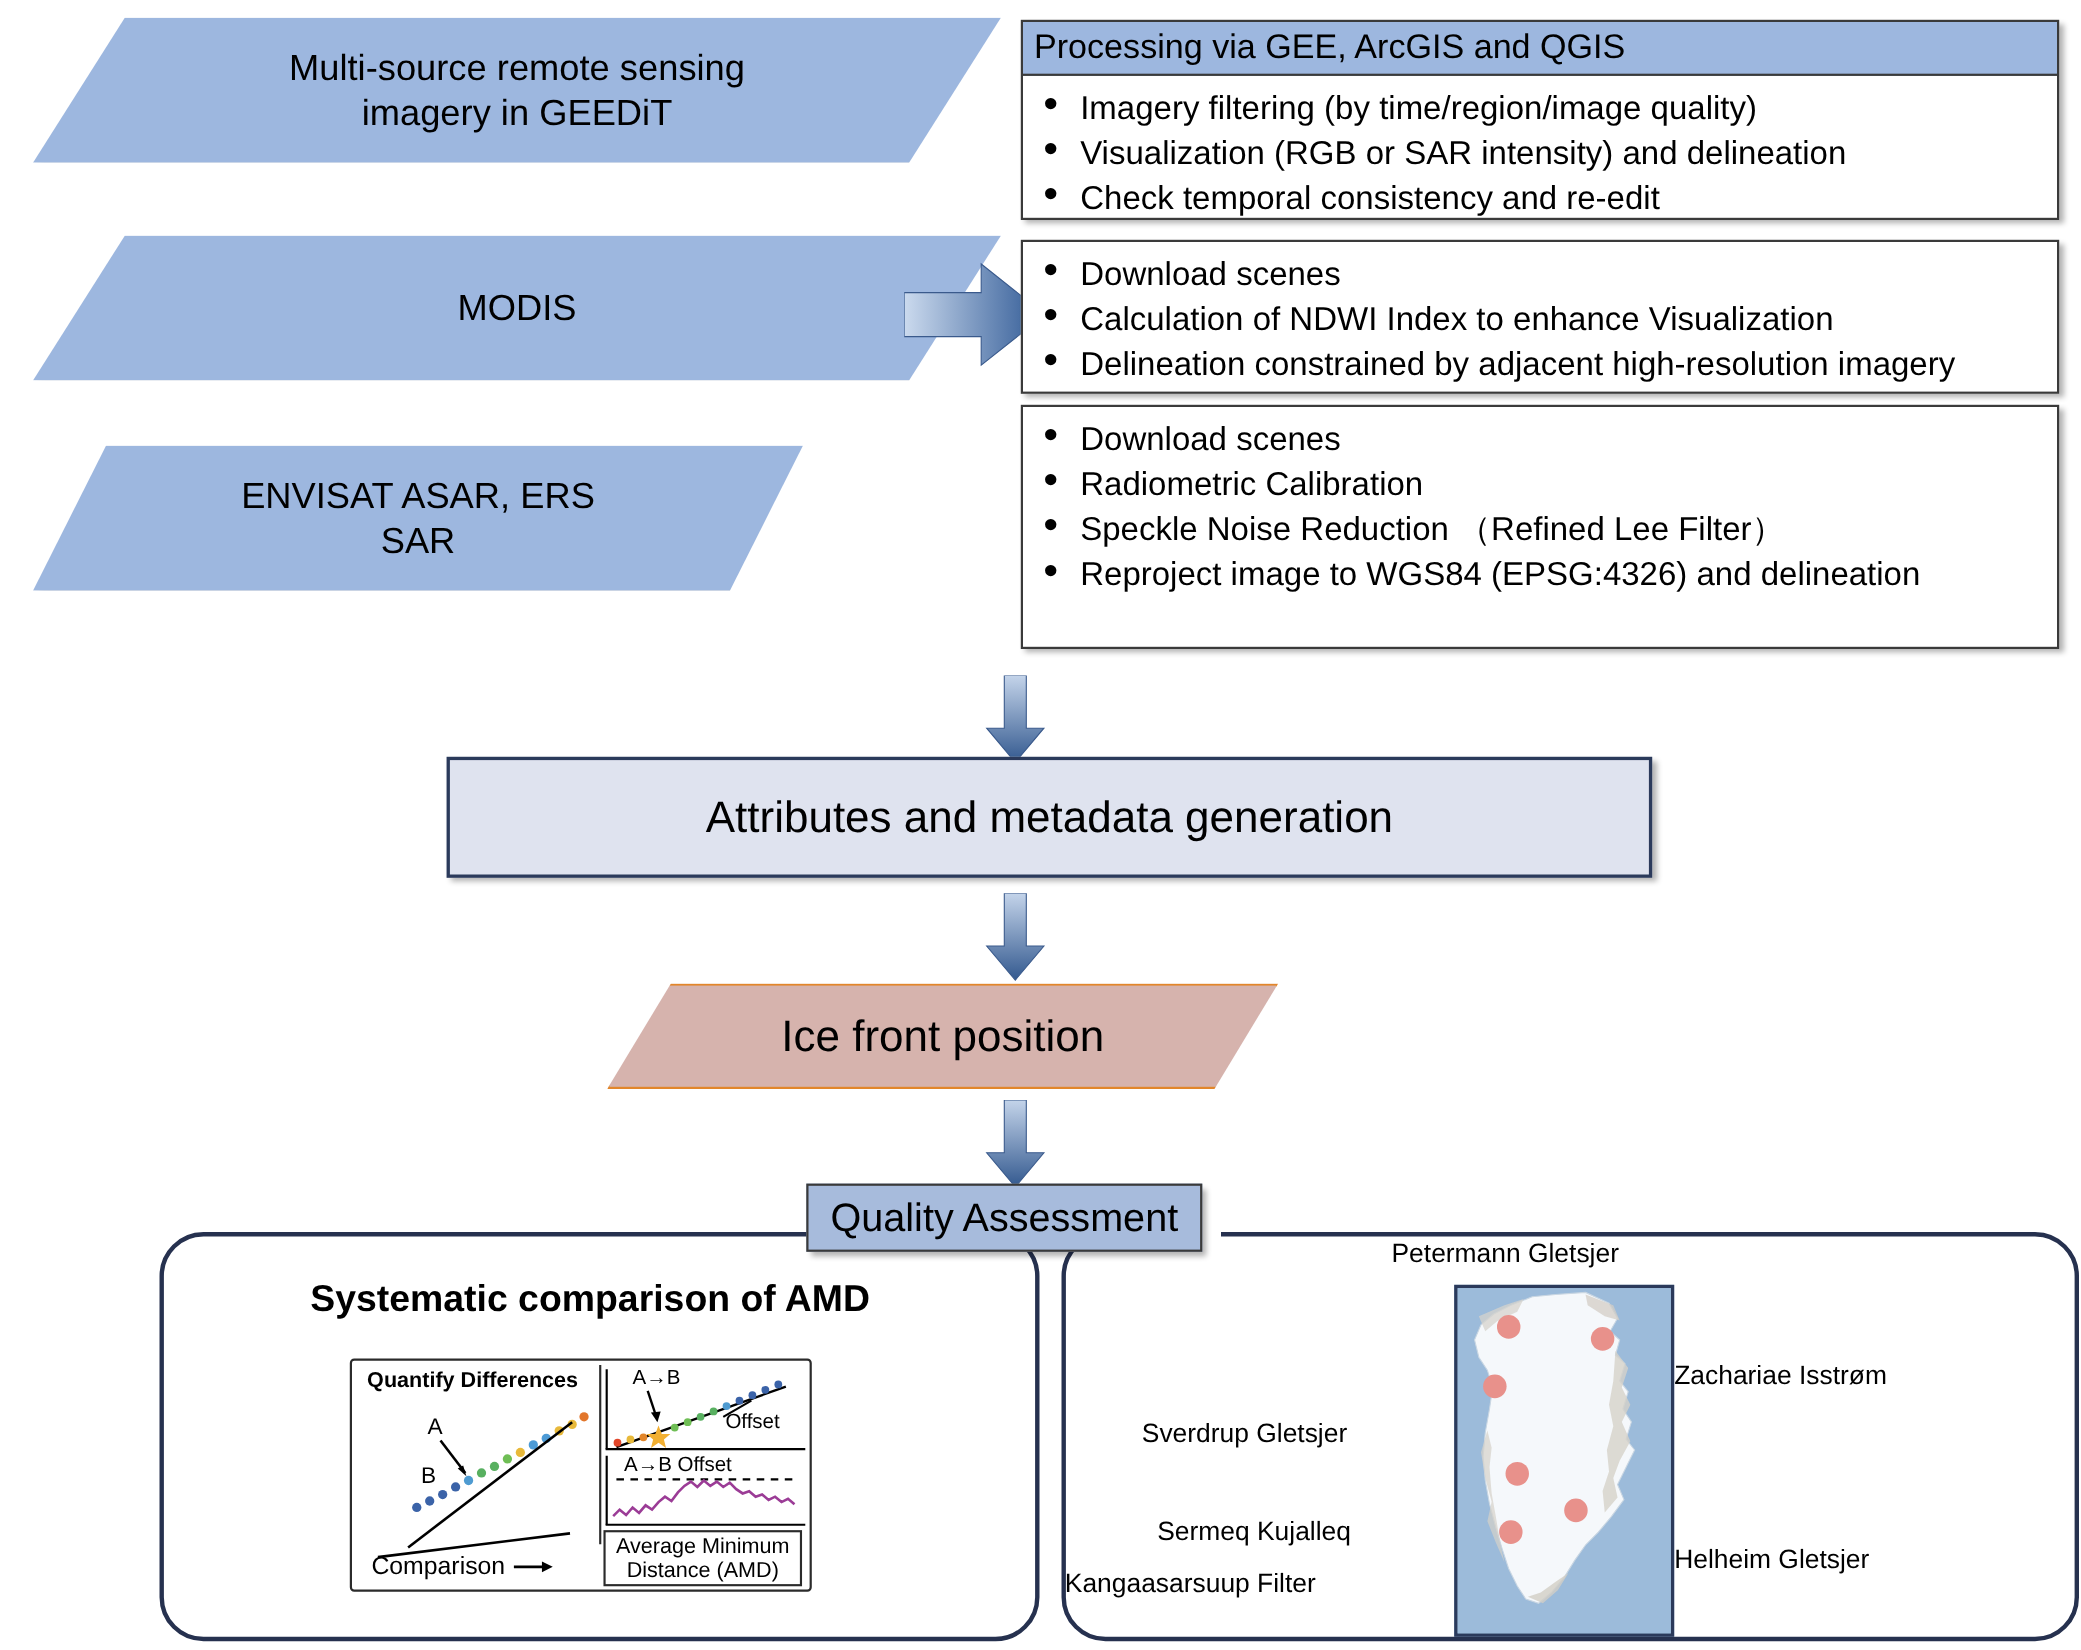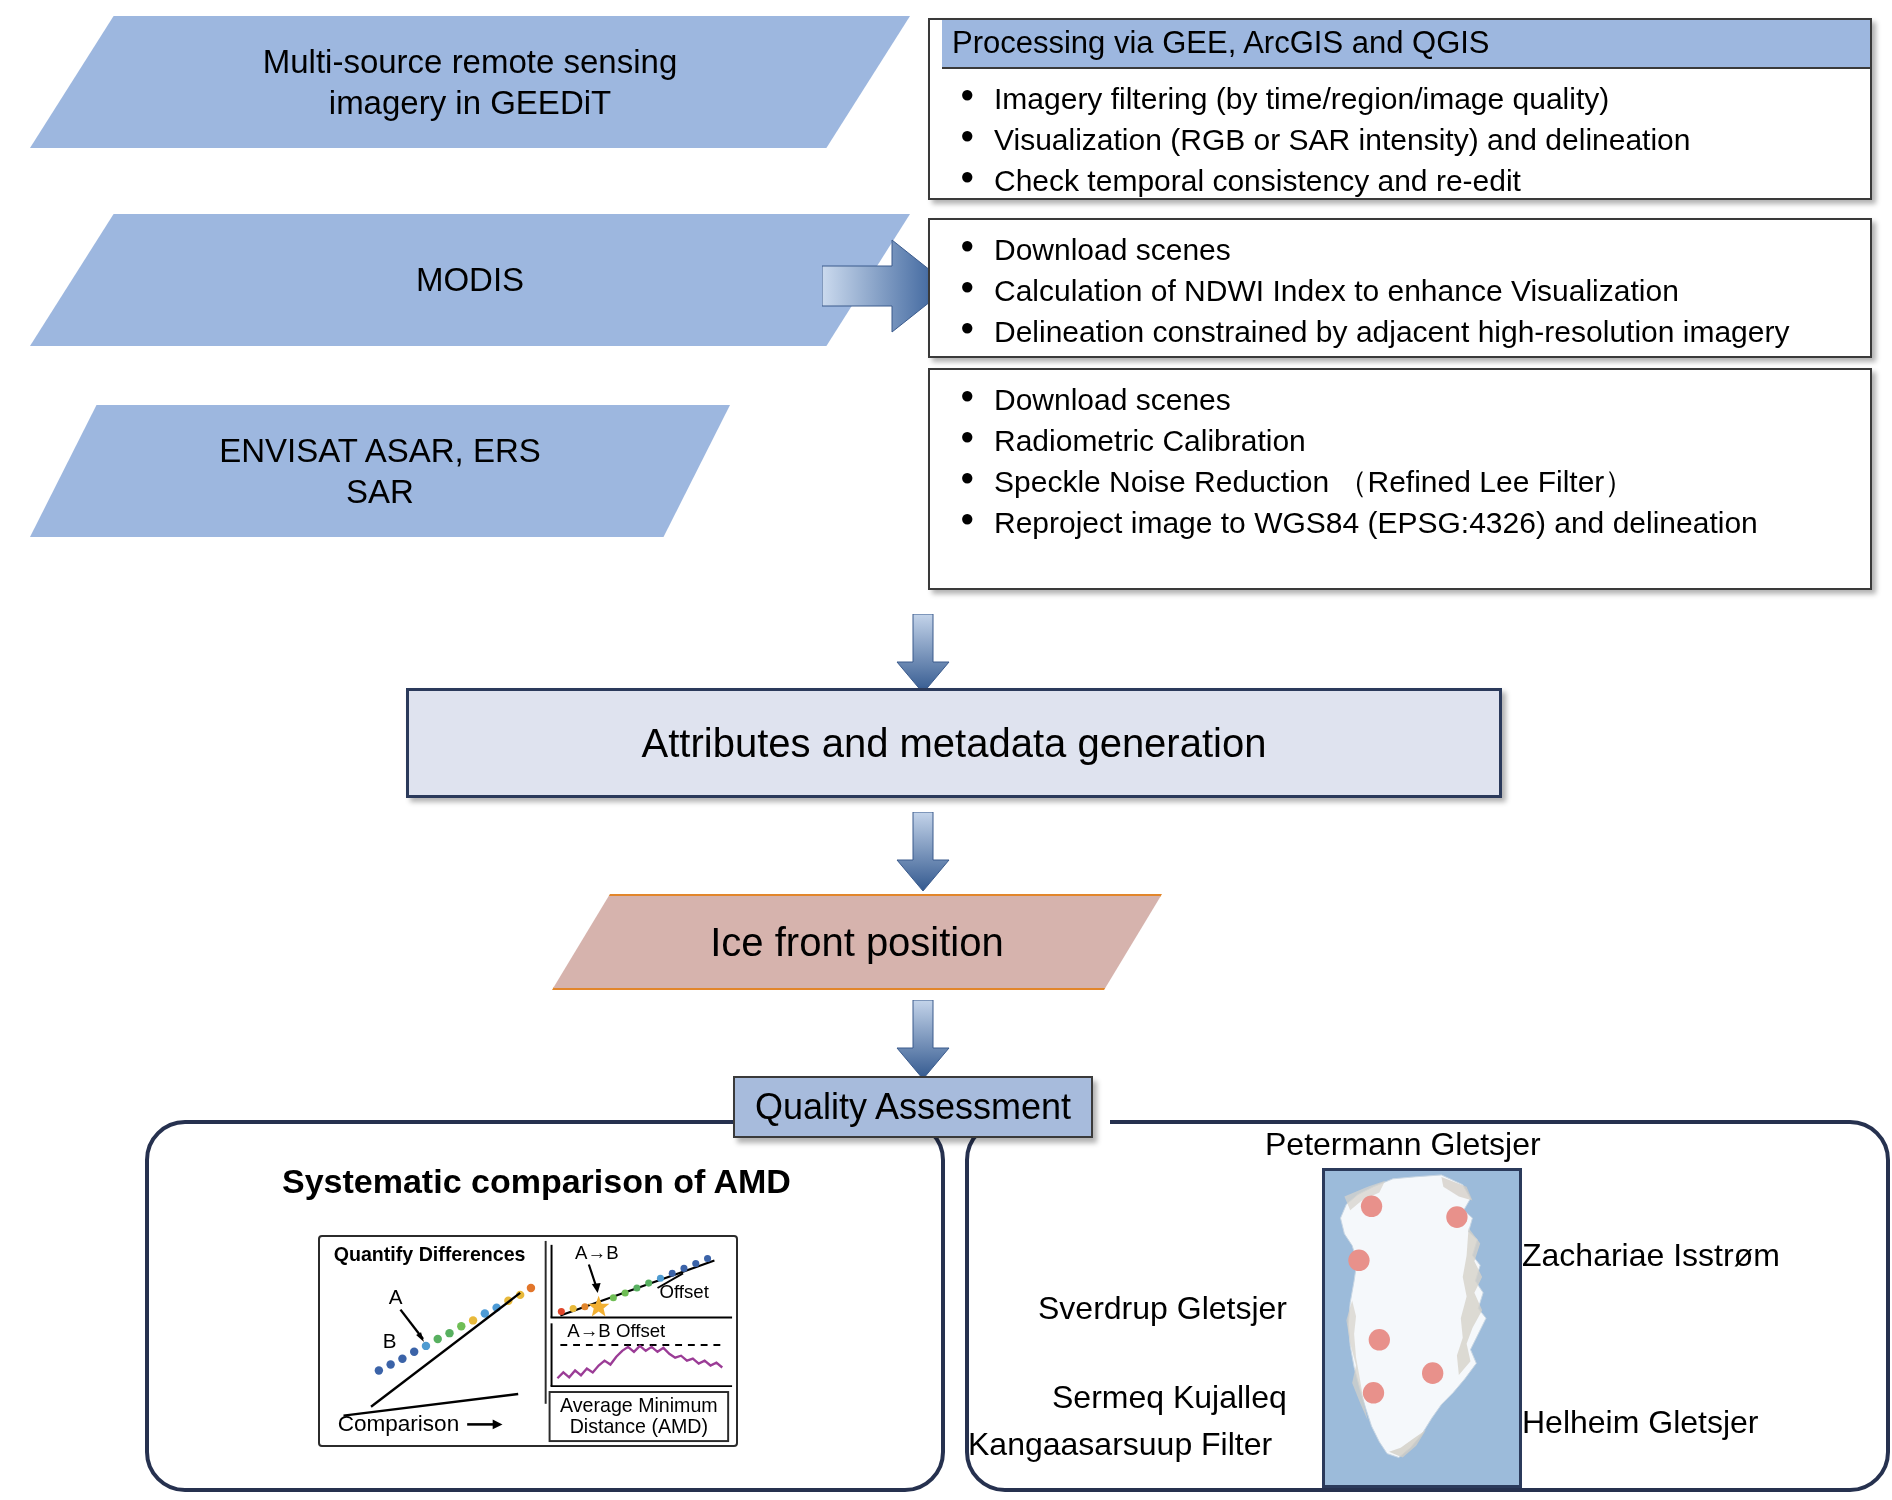--- a/index.html
+++ b/index.html
@@ -27,21 +27,20 @@
   .para.pink{background:#D6B3AD;border:2px solid #E2862B;box-sizing:border-box;}
   .skewL{clip-path:polygon(9.5% 0%,100% 0%,90.5% 100%,0% 100%);}
 
   
   .pbox{
     position:absolute;
     background:#ffffff;
     border:2px solid #3a3a3a;
     box-sizing:border-box;
     box-shadow:4px 4px 5px rgba(0,0,0,0.30);
-    padding-left:12px;
   }
   .pbox-head{
     background:#9DB7DF;
     border-bottom:2px solid #3a3a3a;
     font-size:31px;
     padding:5px 10px 6px 10px;
     color:#000;
     white-space:nowrap;
   }
   .plist{list-style:none;margin:0;padding:8px 6px 8px 16px;}
@@ -114,21 +113,21 @@
   
   .mapBox{
     position:absolute;
     border:3px solid #2B3A5B;
     box-sizing:border-box;
     background:#9CBBDA;
     overflow:hidden;
   }
   .glabel{
     position:absolute;
-    font-size:32px;color:#000;white-space:nowrap;
+    font-size:24px;color:#000;white-space:nowrap;
   }
 </style>
 </head>
 <body>
 
 <div class="para blue skewL" style="left:30px;top:16px;width:880px;height:132px;">
   <span style="white-space:pre-line">Multi-source remote sensing
 imagery in GEEDiT</span>
 </div>
 

